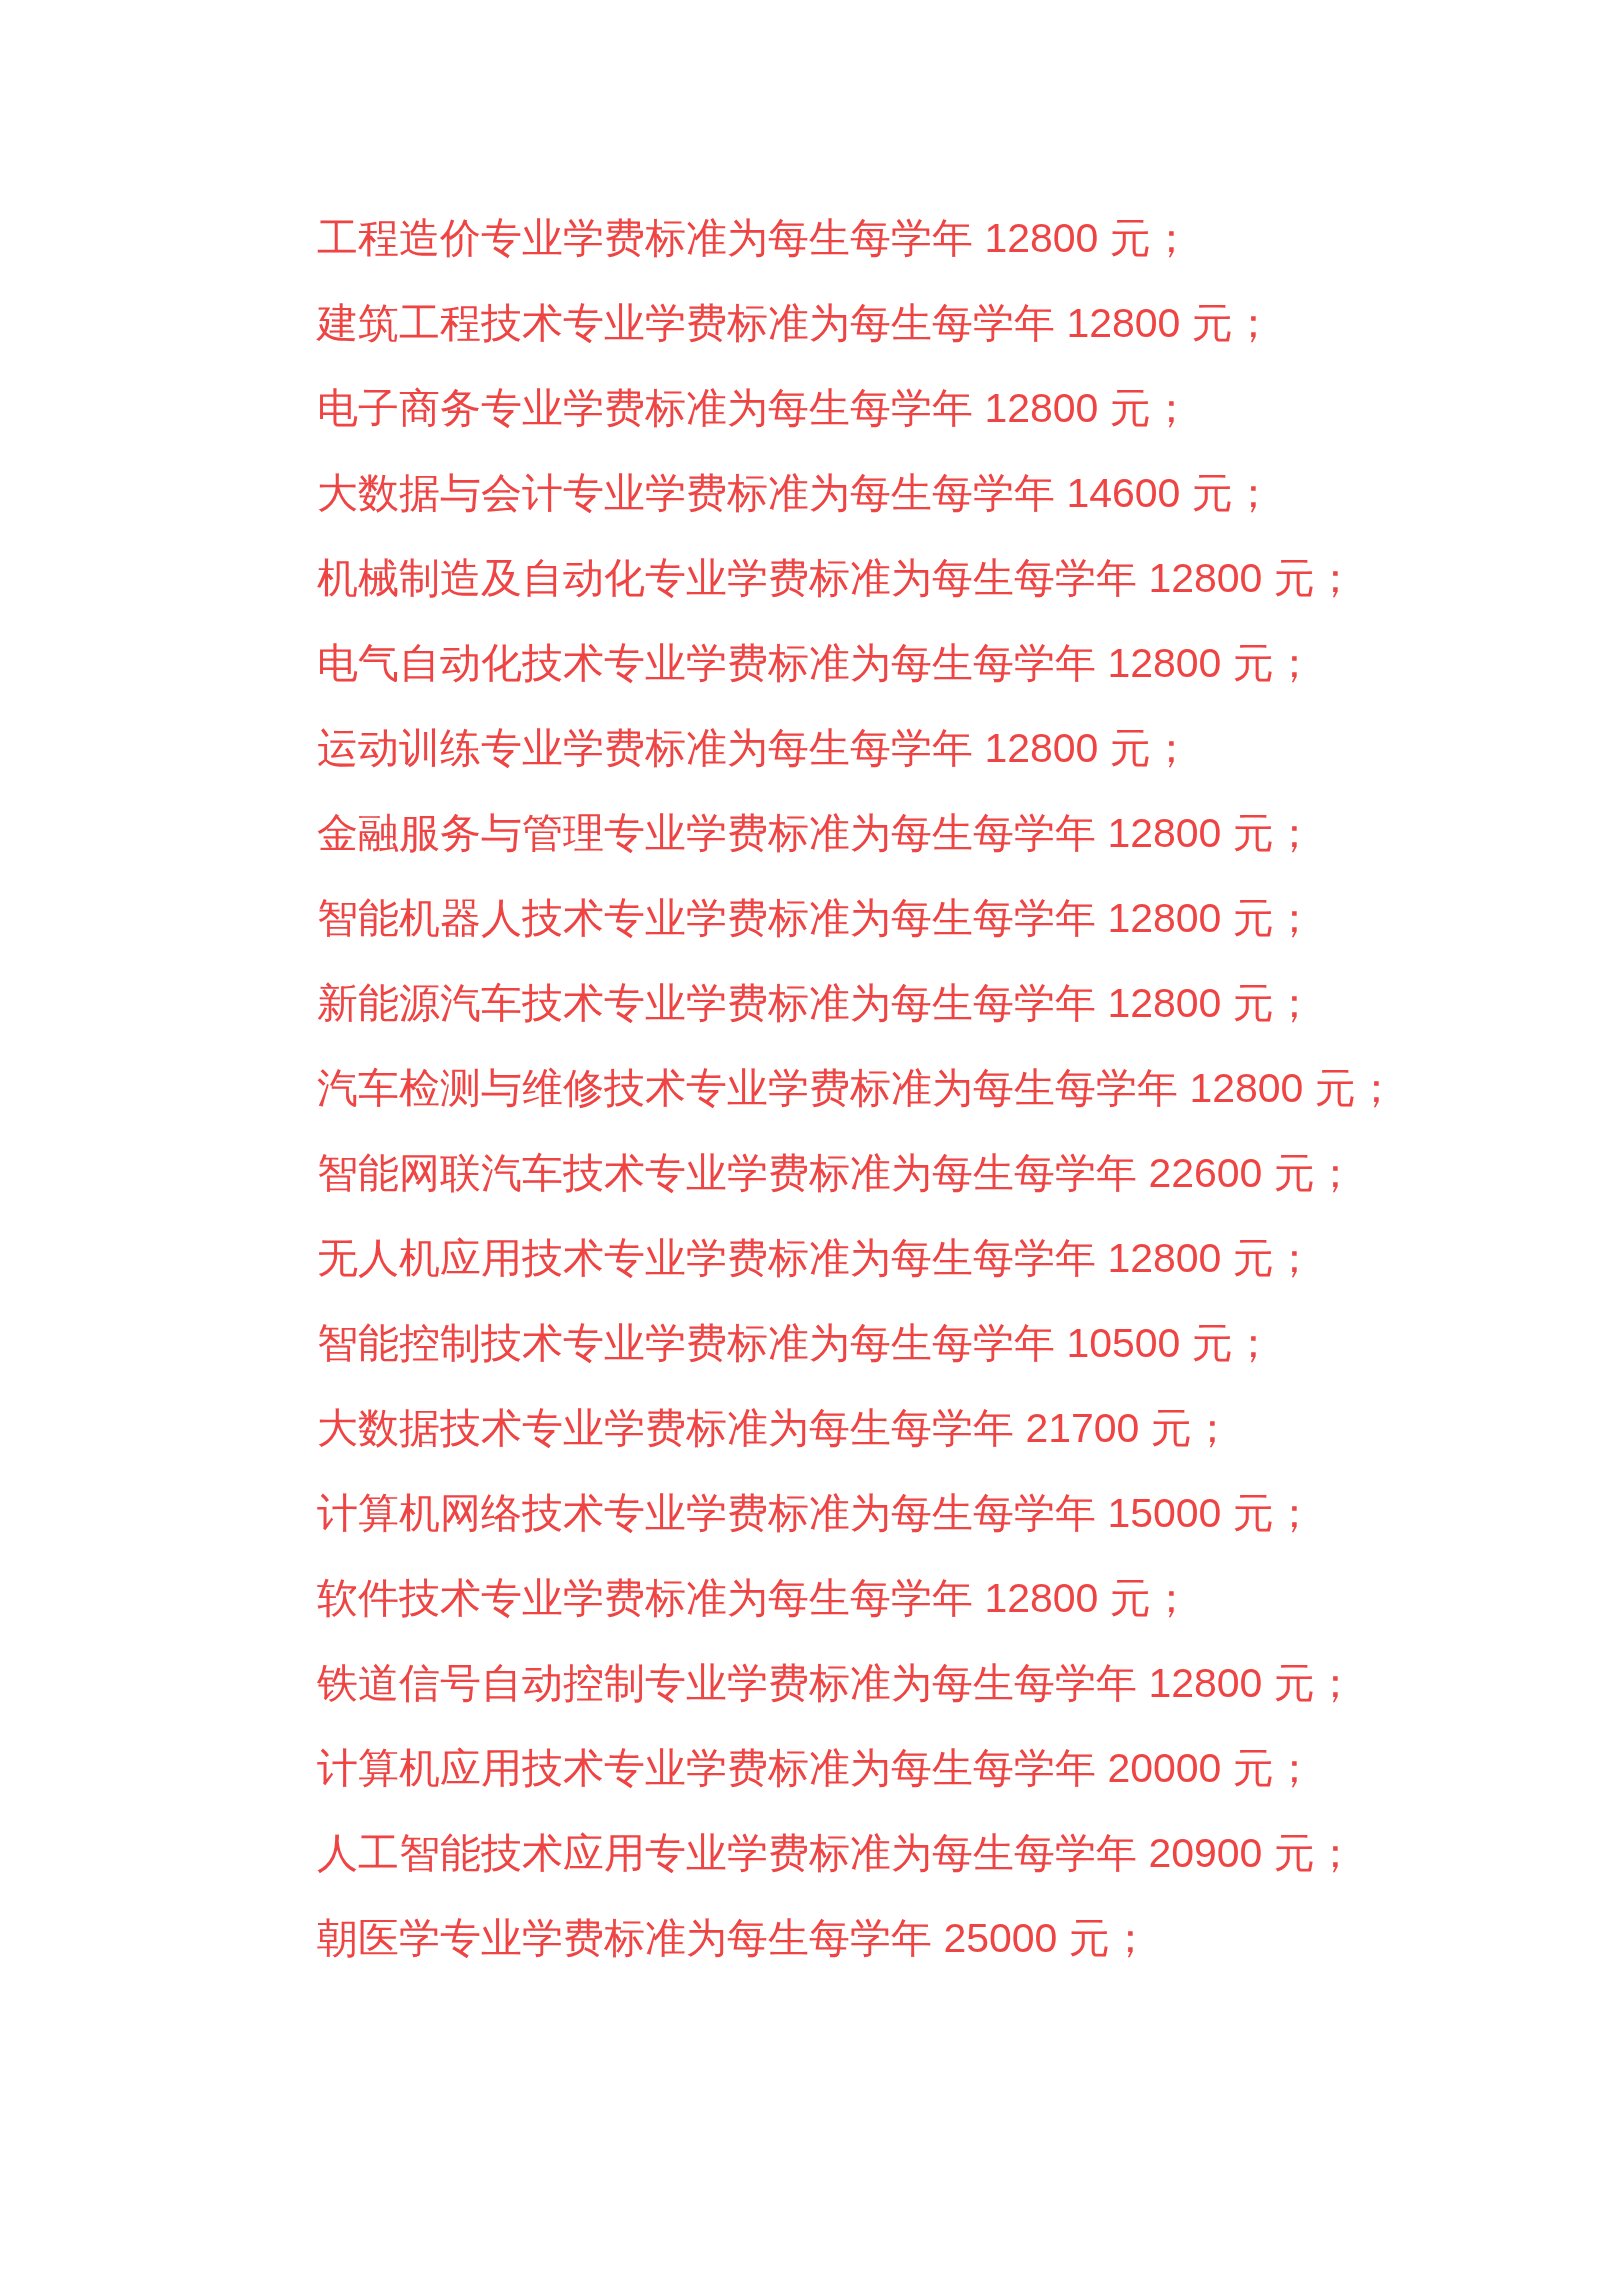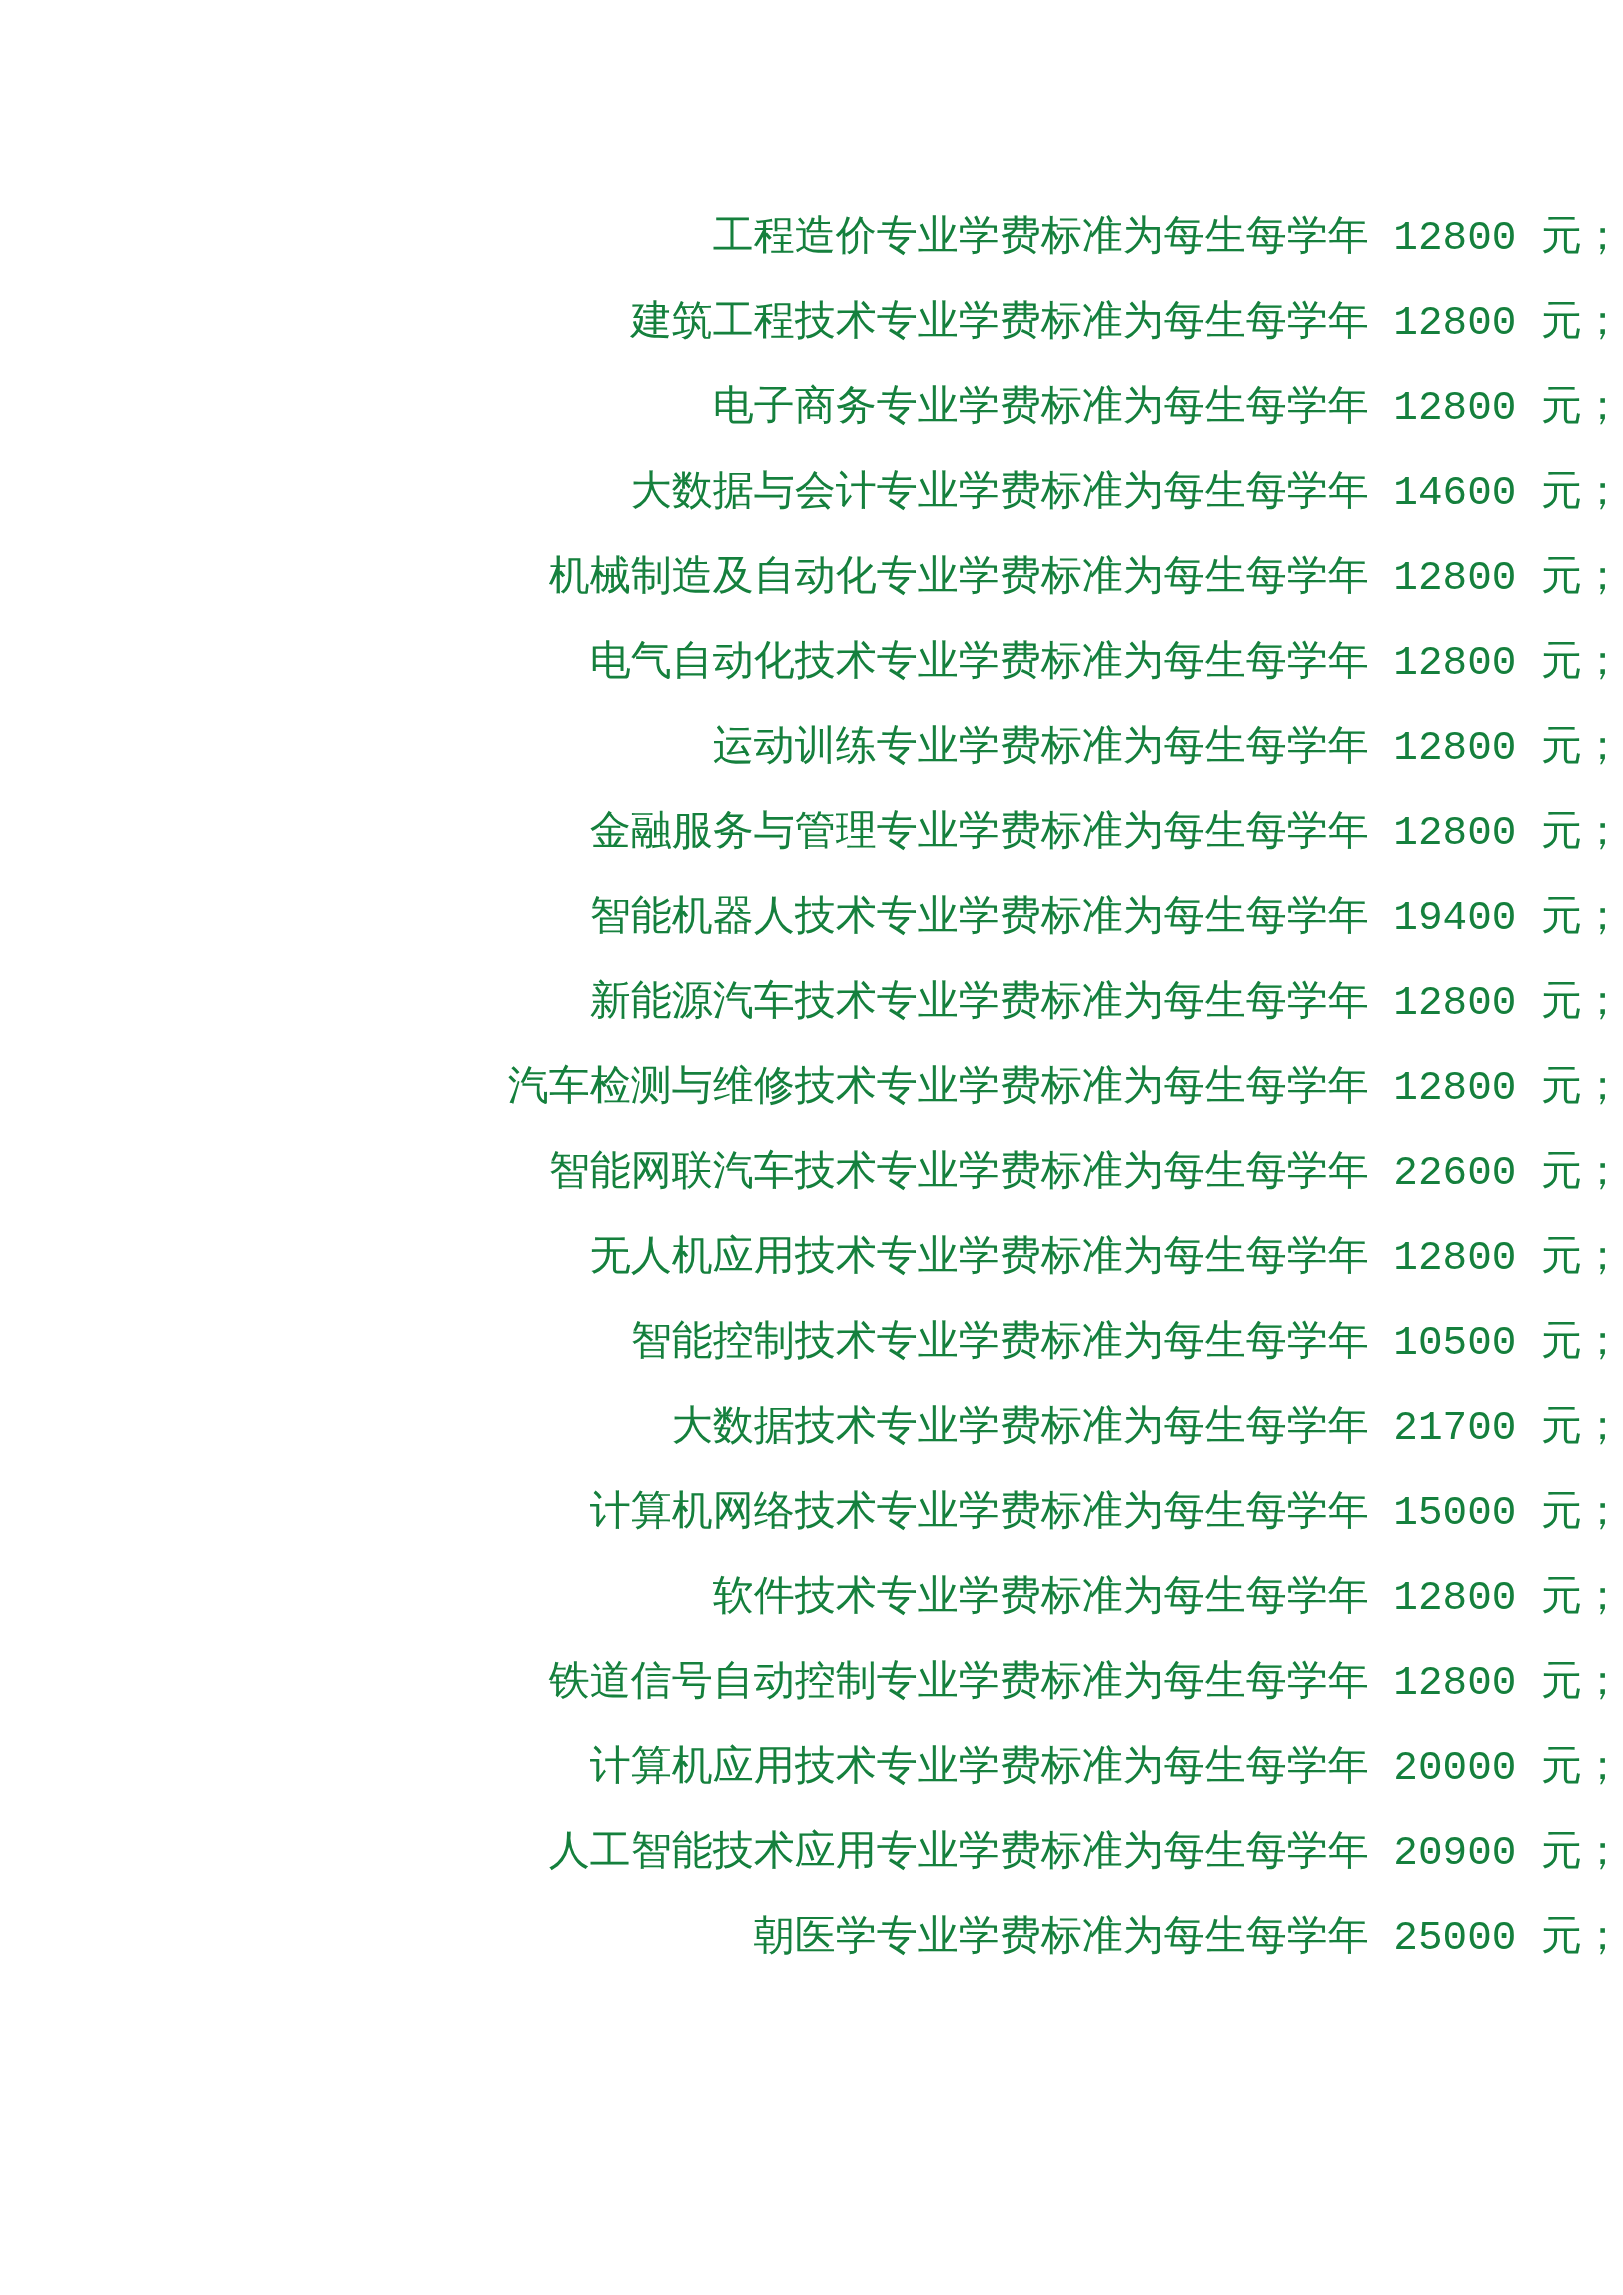--- a/index.html
+++ b/index.html
@@ -16,41 +16,40 @@
     width: 1623px;
     height: 2295px;
     background: #ffffff;
     padding-top: 196px;
     box-sizing: border-box;
   }
   p.fee-line {
     margin: 0;
     padding-left: 235px;
     text-indent: 82px;        
-    font-family: Liberation Mono, monospace;
+    font-family: Liberation Sans, sans-serif;
     font-size: 41px;
     line-height: 85px;
-    color: #15803d;
+    color: #ef4444;
     white-space: nowrap;
-    text-align: right;
   }
 </style>
 </head>
 <body>
 
 <div class="page">
   <p class="fee-line">工程造价专业学费标准为每生每学年 12800 元；</p>
   <p class="fee-line">建筑工程技术专业学费标准为每生每学年 12800 元；</p>
   <p class="fee-line">电子商务专业学费标准为每生每学年 12800 元；</p>
   <p class="fee-line">大数据与会计专业学费标准为每生每学年 14600 元；</p>
   <p class="fee-line">机械制造及自动化专业学费标准为每生每学年 12800 元；</p>
   <p class="fee-line">电气自动化技术专业学费标准为每生每学年 12800 元；</p>
   <p class="fee-line">运动训练专业学费标准为每生每学年 12800 元；</p>
   <p class="fee-line">金融服务与管理专业学费标准为每生每学年 12800 元；</p>
-  <p class="fee-line">智能机器人技术专业学费标准为每生每学年 19400 元；</p>
+  <p class="fee-line">智能机器人技术专业学费标准为每生每学年 12800 元；</p>
   <p class="fee-line">新能源汽车技术专业学费标准为每生每学年 12800 元；</p>
   <p class="fee-line">汽车检测与维修技术专业学费标准为每生每学年 12800 元；</p>
   <p class="fee-line">智能网联汽车技术专业学费标准为每生每学年 22600 元；</p>
   <p class="fee-line">无人机应用技术专业学费标准为每生每学年 12800 元；</p>
   <p class="fee-line">智能控制技术专业学费标准为每生每学年 10500 元；</p>
   <p class="fee-line">大数据技术专业学费标准为每生每学年 21700 元；</p>
   <p class="fee-line">计算机网络技术专业学费标准为每生每学年 15000 元；</p>
   <p class="fee-line">软件技术专业学费标准为每生每学年 12800 元；</p>
   <p class="fee-line">铁道信号自动控制专业学费标准为每生每学年 12800 元；</p>
   <p class="fee-line">计算机应用技术专业学费标准为每生每学年 20000 元；</p>

